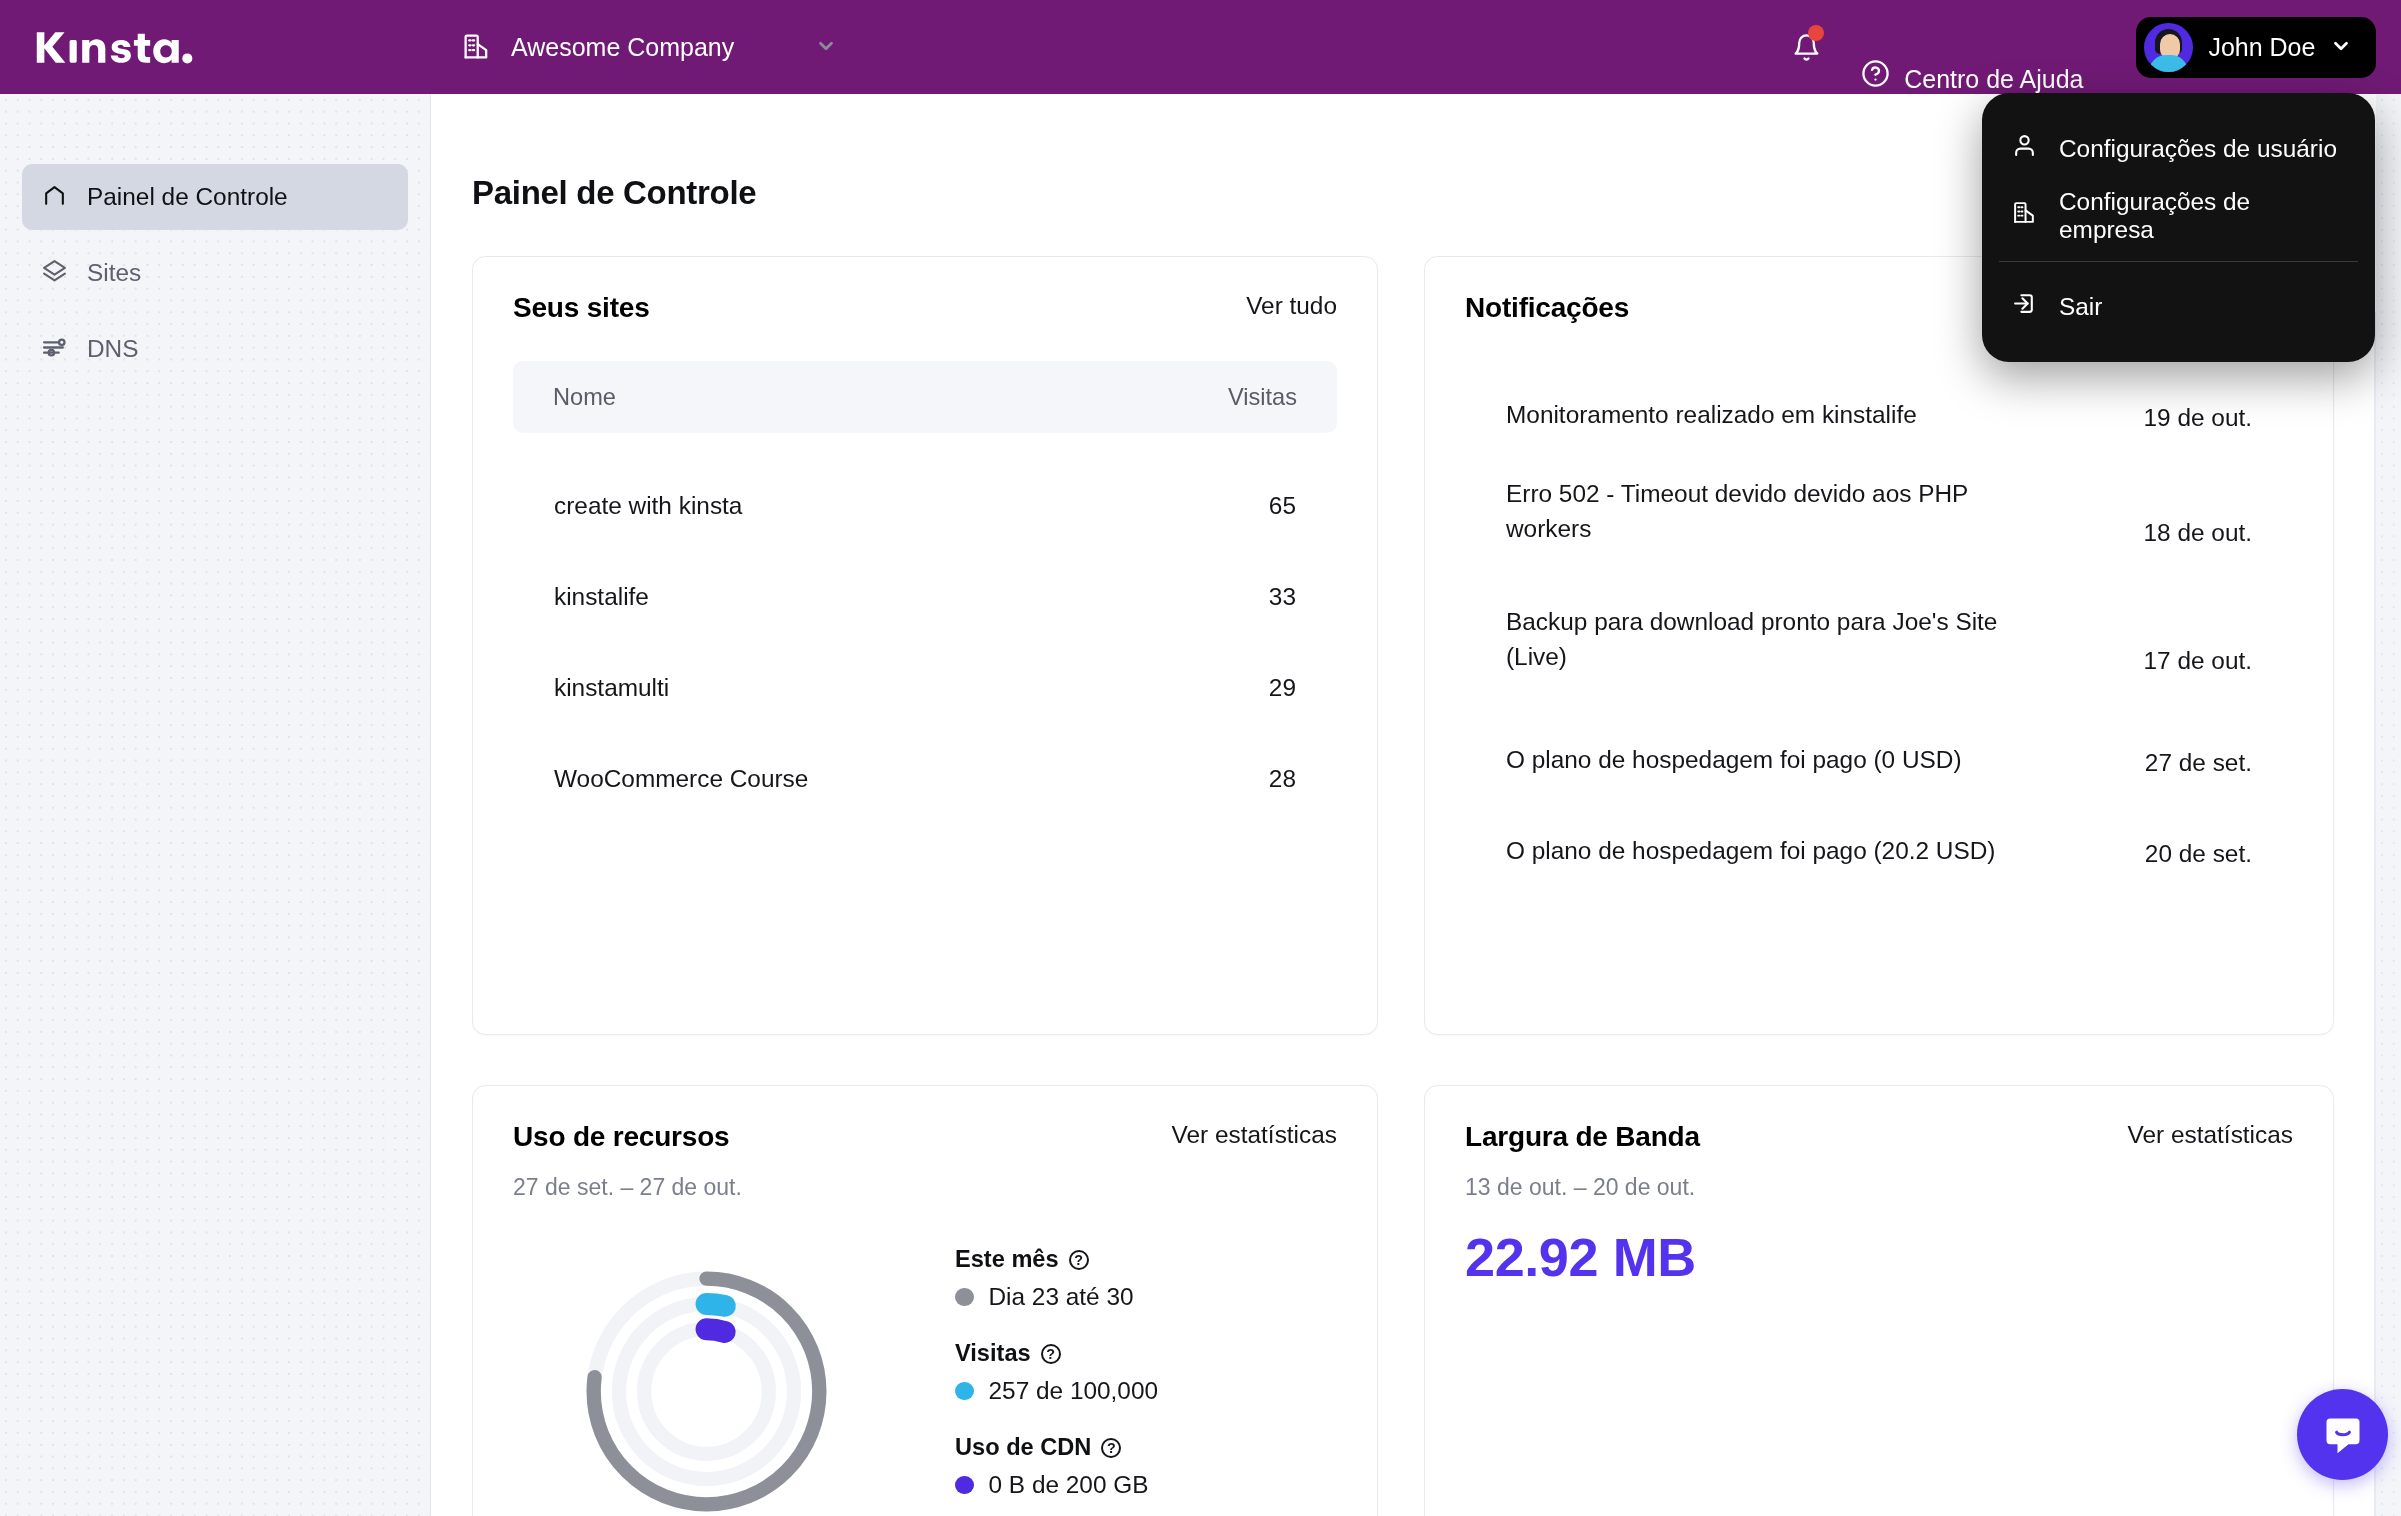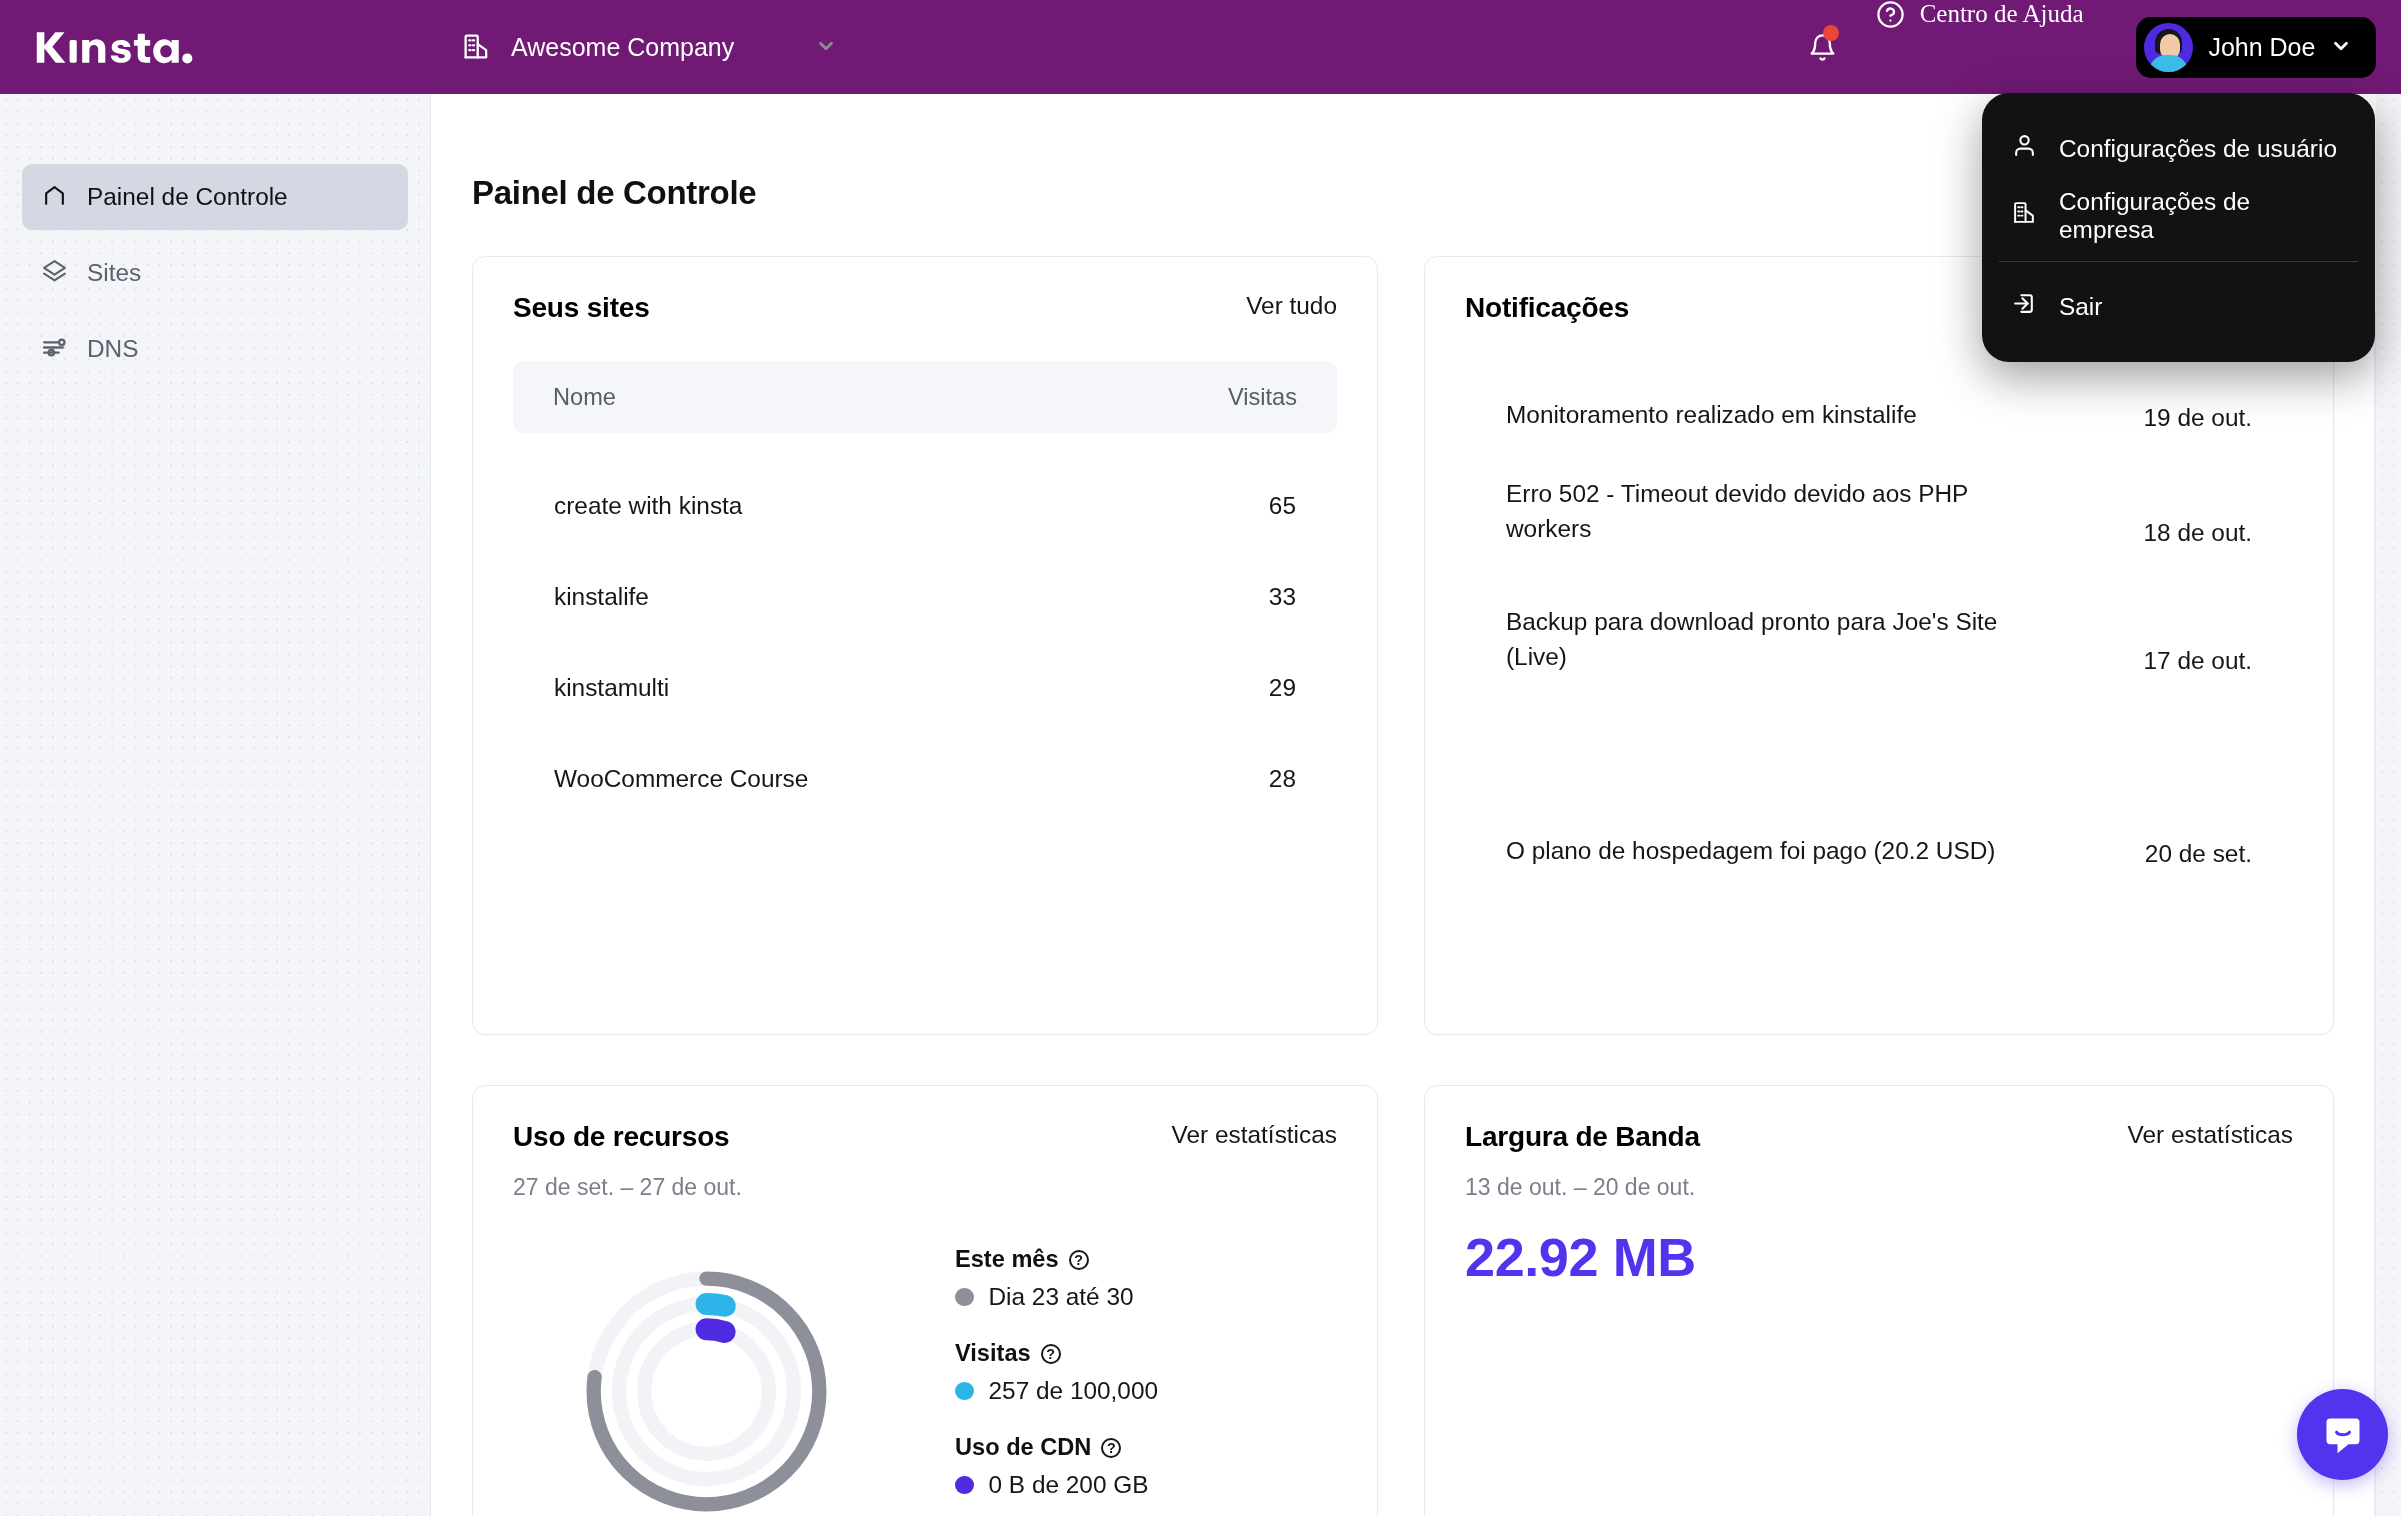--- a/index.html
+++ b/index.html
@@ -42,22 +42,22 @@
     display: flex; align-items: center; gap: 0px;
   }
   .bell-wrap { position: relative; width: 71px; height: 94px;
     display:flex; align-items:center; justify-content:center; cursor:pointer; }
   .bell-dot {
     position: absolute; top: 25px; right: 18.5px;
     width: 16px; height: 16px; border-radius: 50%;
     background: #e8453c;
   }
   .help-center {
-    display: flex; align-items: flex-start; gap: 14.3px;
-    padding: 0 18.5px; height: 94px; cursor: pointer; font-family: Liberation Serif, serif;
+    display: flex; align-items: flex-end; gap: 14.3px;
+    padding: 0 18.5px; height: 94px; cursor: pointer;
   }
   .help-center span { color: #ffffff; font-size: 25px; }
 
   .user-chip {
     display: flex; align-items: center; gap: 15px;
     background: #000000; border-radius: 15px;
     height: 61px; padding: 0 23.6px 0 8.4px;
     margin-left: 34px; cursor: pointer;
   }
   .avatar {
@@ -405,20 +405,24 @@
       <span class="txt">Monitoramento realizado em kinstalife</span>
       <span class="dt">19 de out.</span>
     </div>
     <div class="notif-row" style="top:219px">
       <span class="txt">Erro 502 - Timeout devido devido aos PHP workers</span>
       <span class="dt">18 de out.</span>
     </div>
     <div class="notif-row" style="top:347px">
       <span class="txt">Backup para download pronto para Joe's Site (Live)</span>
       <span class="dt">17 de out.</span>
+    </div>
+    <div class="notif-row" style="top:485px">
+      <span class="txt">O plano de hospedagem foi pago (0 USD)</span>
+      <span class="dt">27 de set.</span>
     </div>
     <div class="notif-row" style="top:576px">
       <span class="txt">O plano de hospedagem foi pago (20.2 USD)</span>
       <span class="dt">20 de set.</span>
     </div>
   </div>
 
   <div class="card" id="card-usage">
     <div class="card-head">
       <div class="card-title">Uso de recursos</div>

